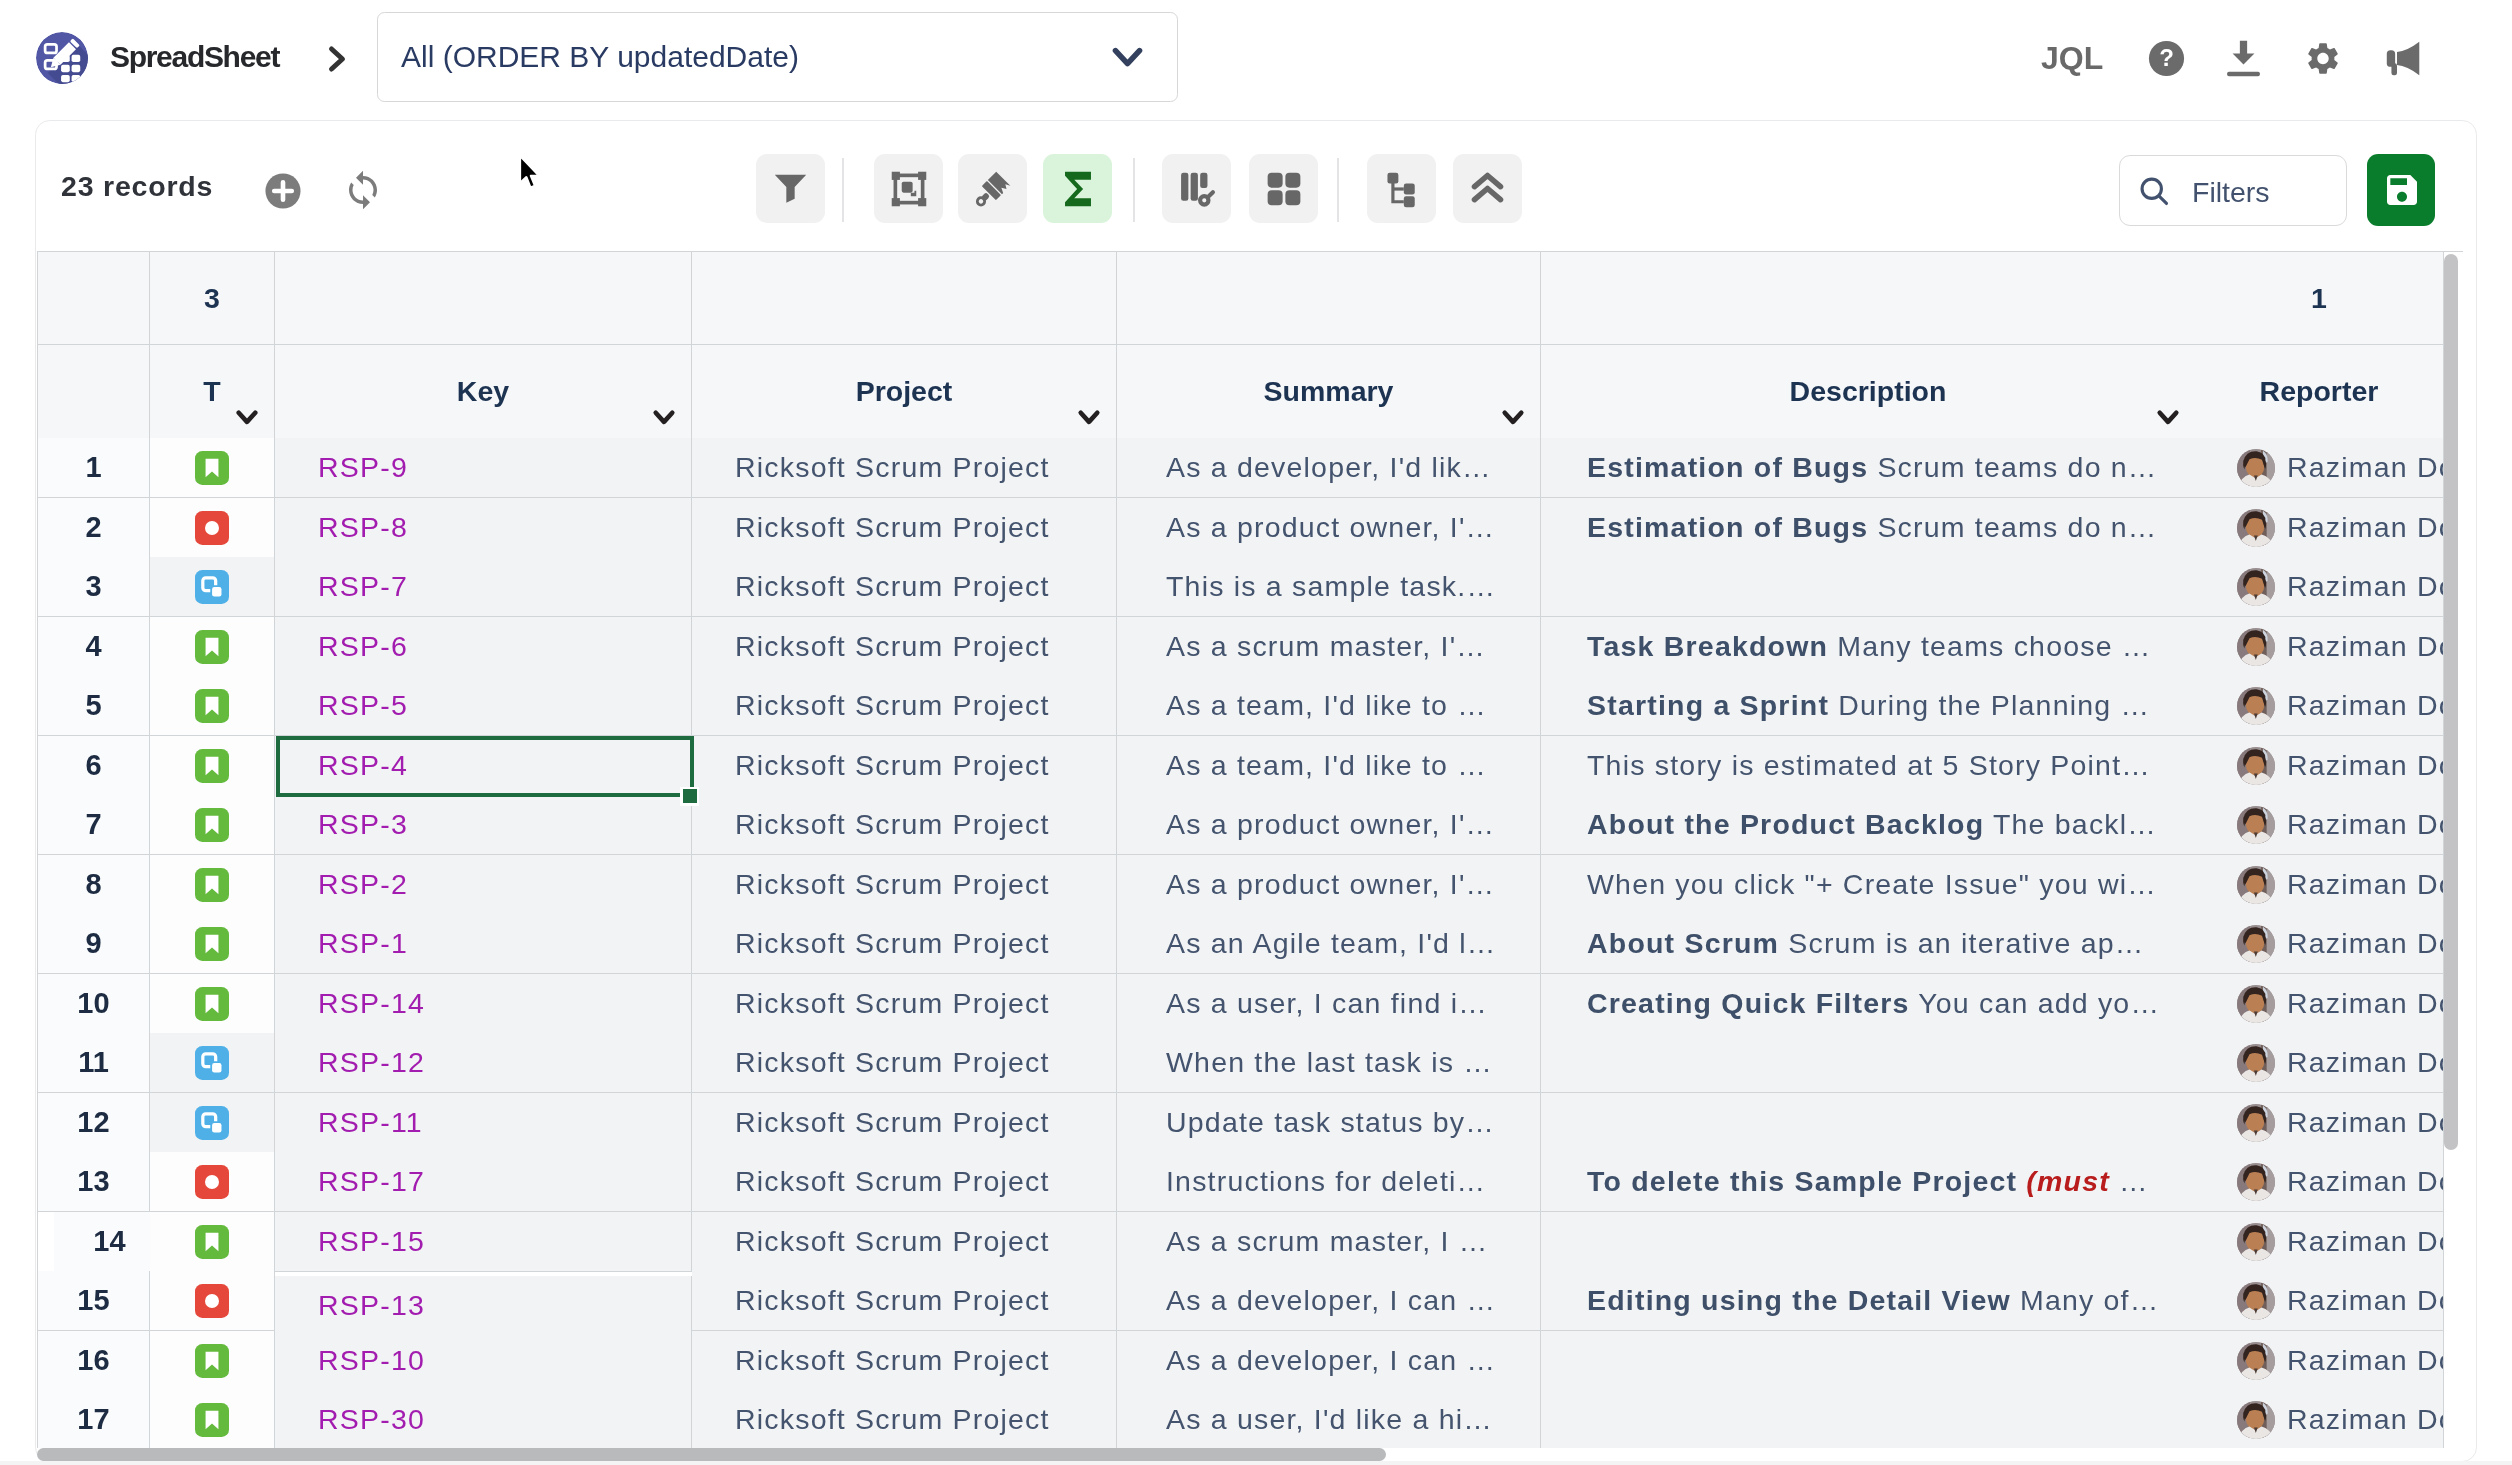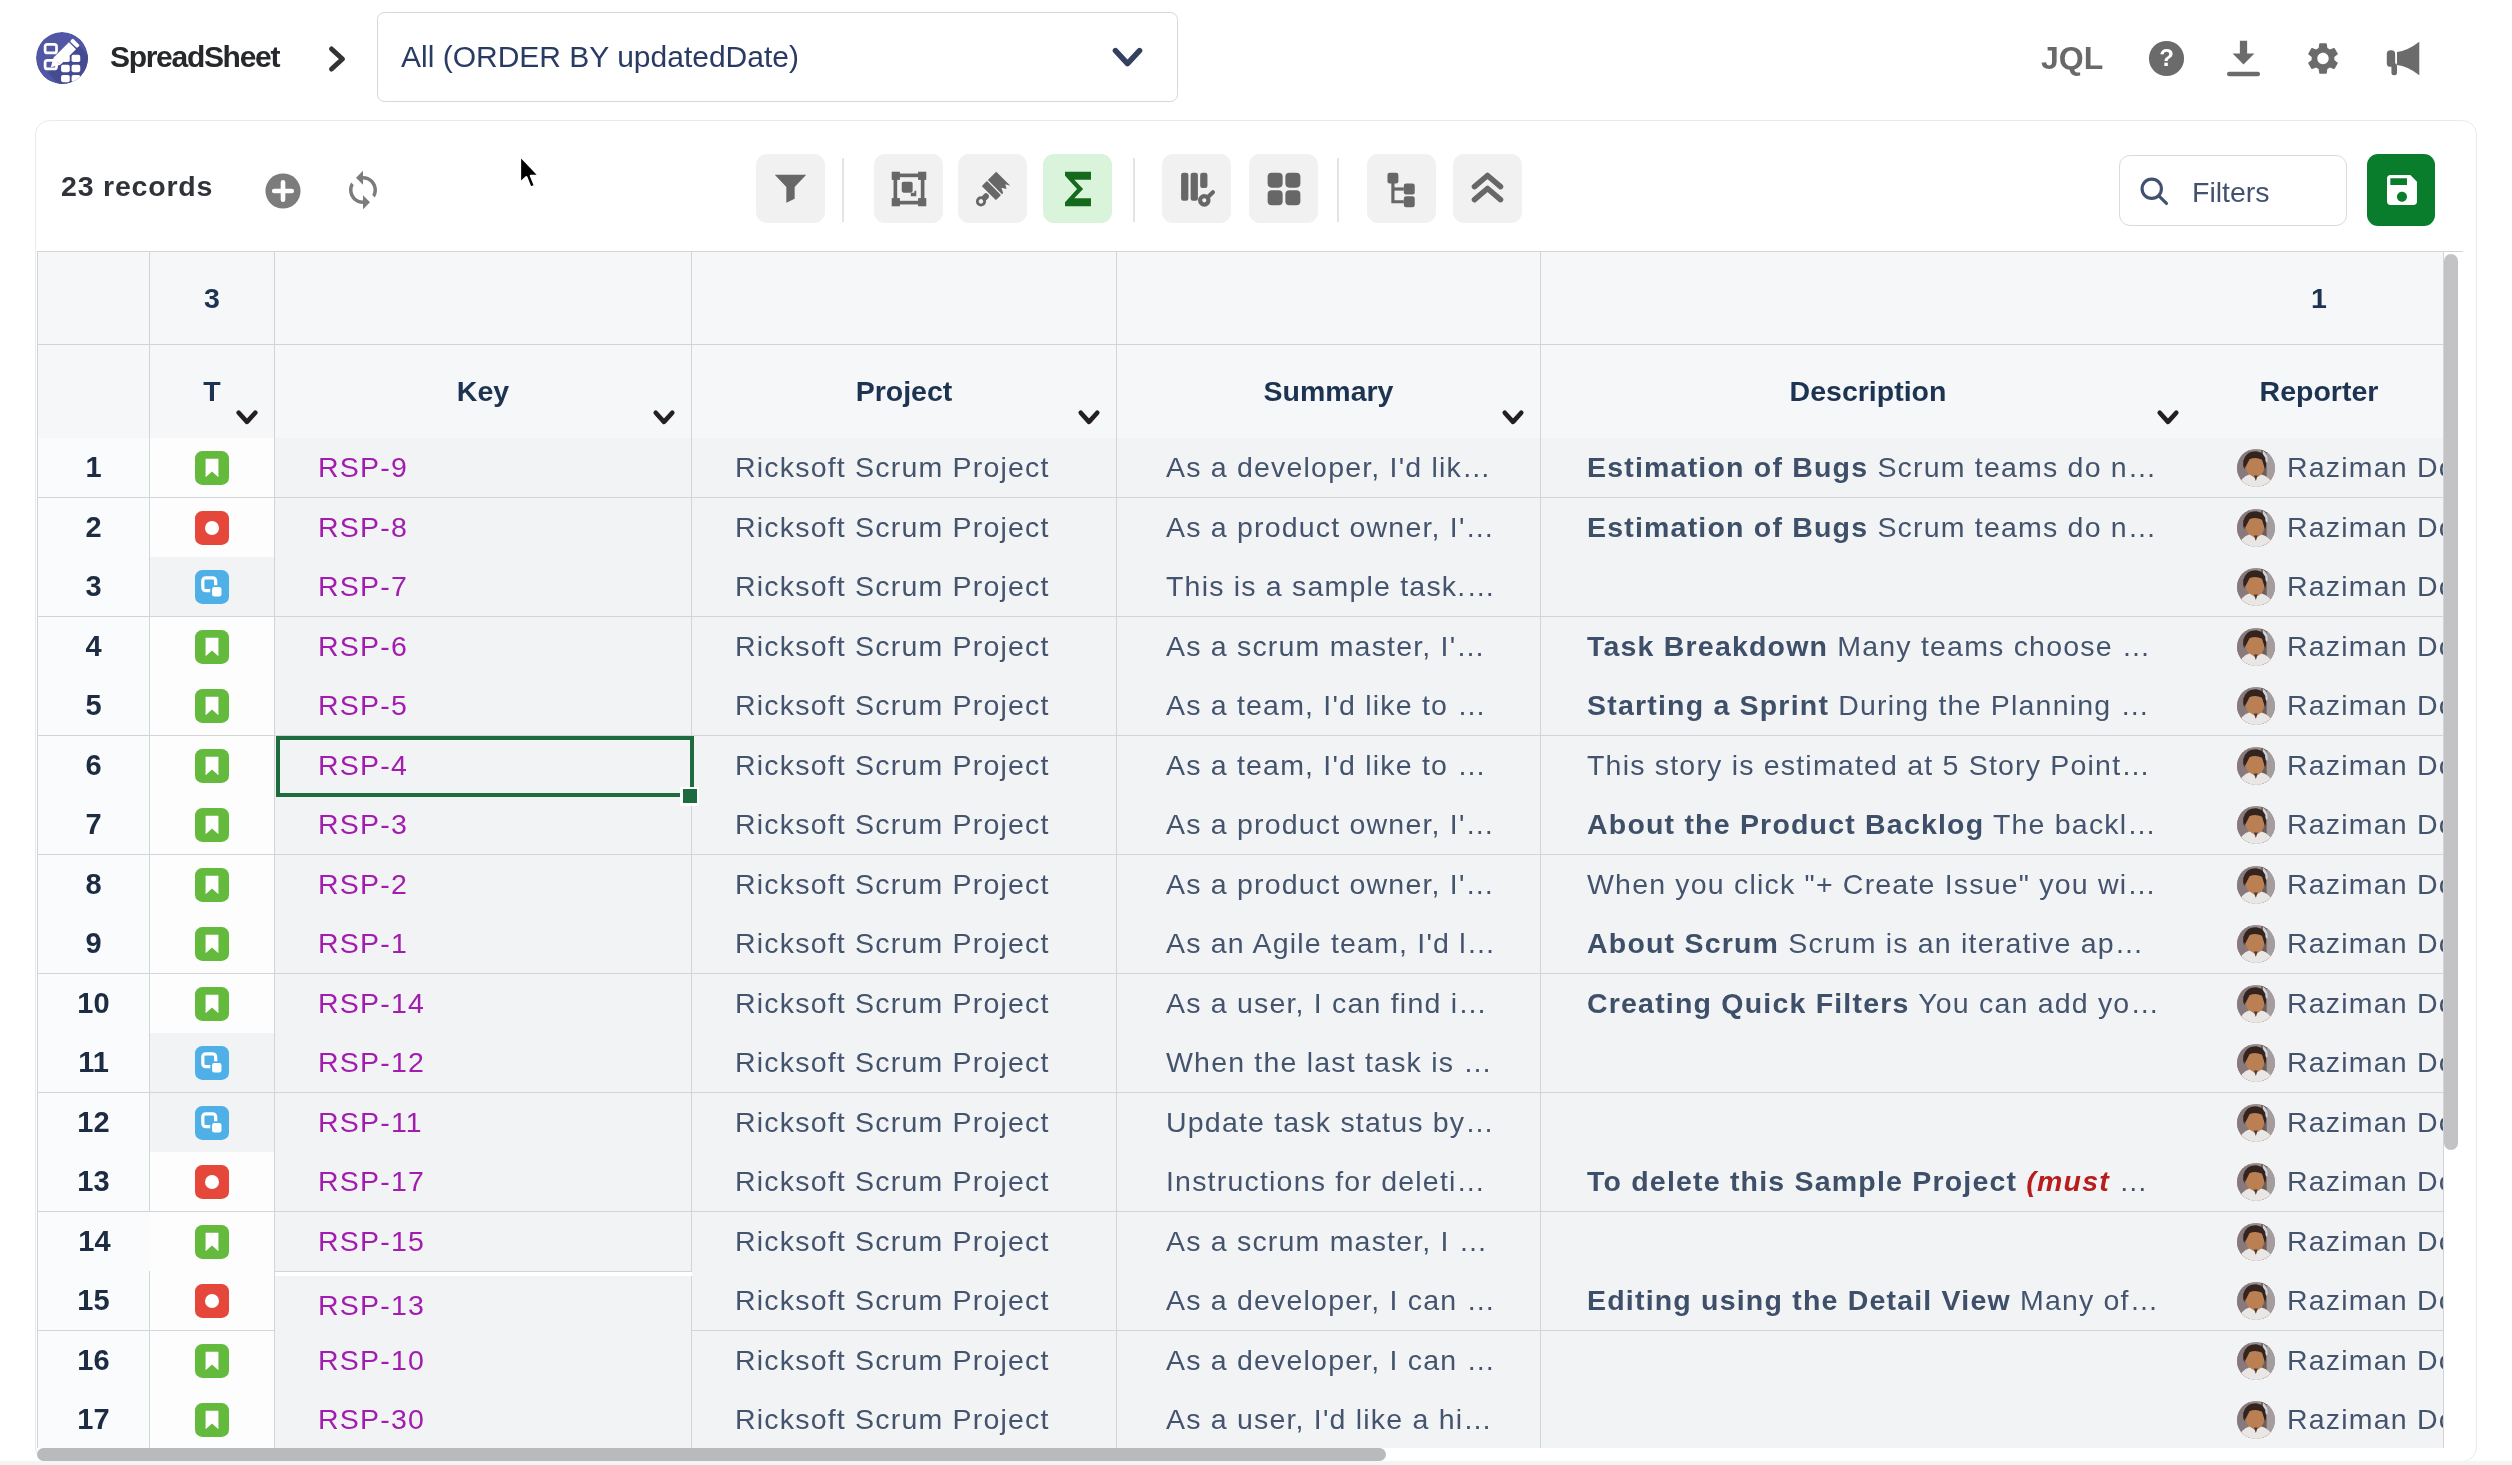--- a/index.html
+++ b/index.html
@@ -748,21 +748,21 @@
             <path d="M7 13 Q9.5 2 21 2.5 Q31.5 4 30.5 13.5 L30 21 L27 11.5 Q20 8 13.5 11 L9 20 Z" fill="#33241f"></path>
             <path d="M7.5 11 Q5.5 17 8 22 L9.5 12.5 Z" fill="#33241f"></path>
             <path d="M30 11 Q32.5 16 30.5 21.5 L28 12.5 Z" fill="#33241f"></path>
             <path d="M2 41 Q4.5 29.5 13.5 27.5 L20 31.5 L26.5 27.5 Q35.5 29.5 39.5 41 Z" fill="#e9e6e4"></path>
             <path d="M18.3 28.5 h4 l-2 6 z" fill="#4d3c35"></path>
           </g>
         </svg>
         <span style="padding-left:12px;">Raziman Dominic</span>
       </span>
     </div>
-    <div class="cell rn center" style="left:1px;top:960px;width:112px;height:60px;">14</div>
+    <div class="cell rn center" style="left:16px;top:960px;width:112px;height:60px;">14</div>
     <div class="cell wht center" style="left:112px;top:960px;width:125px;height:60px;">
       <svg width="34" height="34" viewBox="0 0 37 37">
         <rect x="0" y="0" width="37" height="37" rx="8" fill="#64ba3d"></rect>
         <path d="M11.5 8.5h14v20l-7-6.2-7 6.2z" fill="#fff"></path>
       </svg>
     </div>
     <div class="cell dat vcenter key" style="left:237px;top:960px;width:417px;height:60px;">
       <span style="padding-left:43px;">RSP-15</span>
     </div>
     <div class="cell dat vcenter" style="left:654px;top:960px;width:425px;height:60px;">

